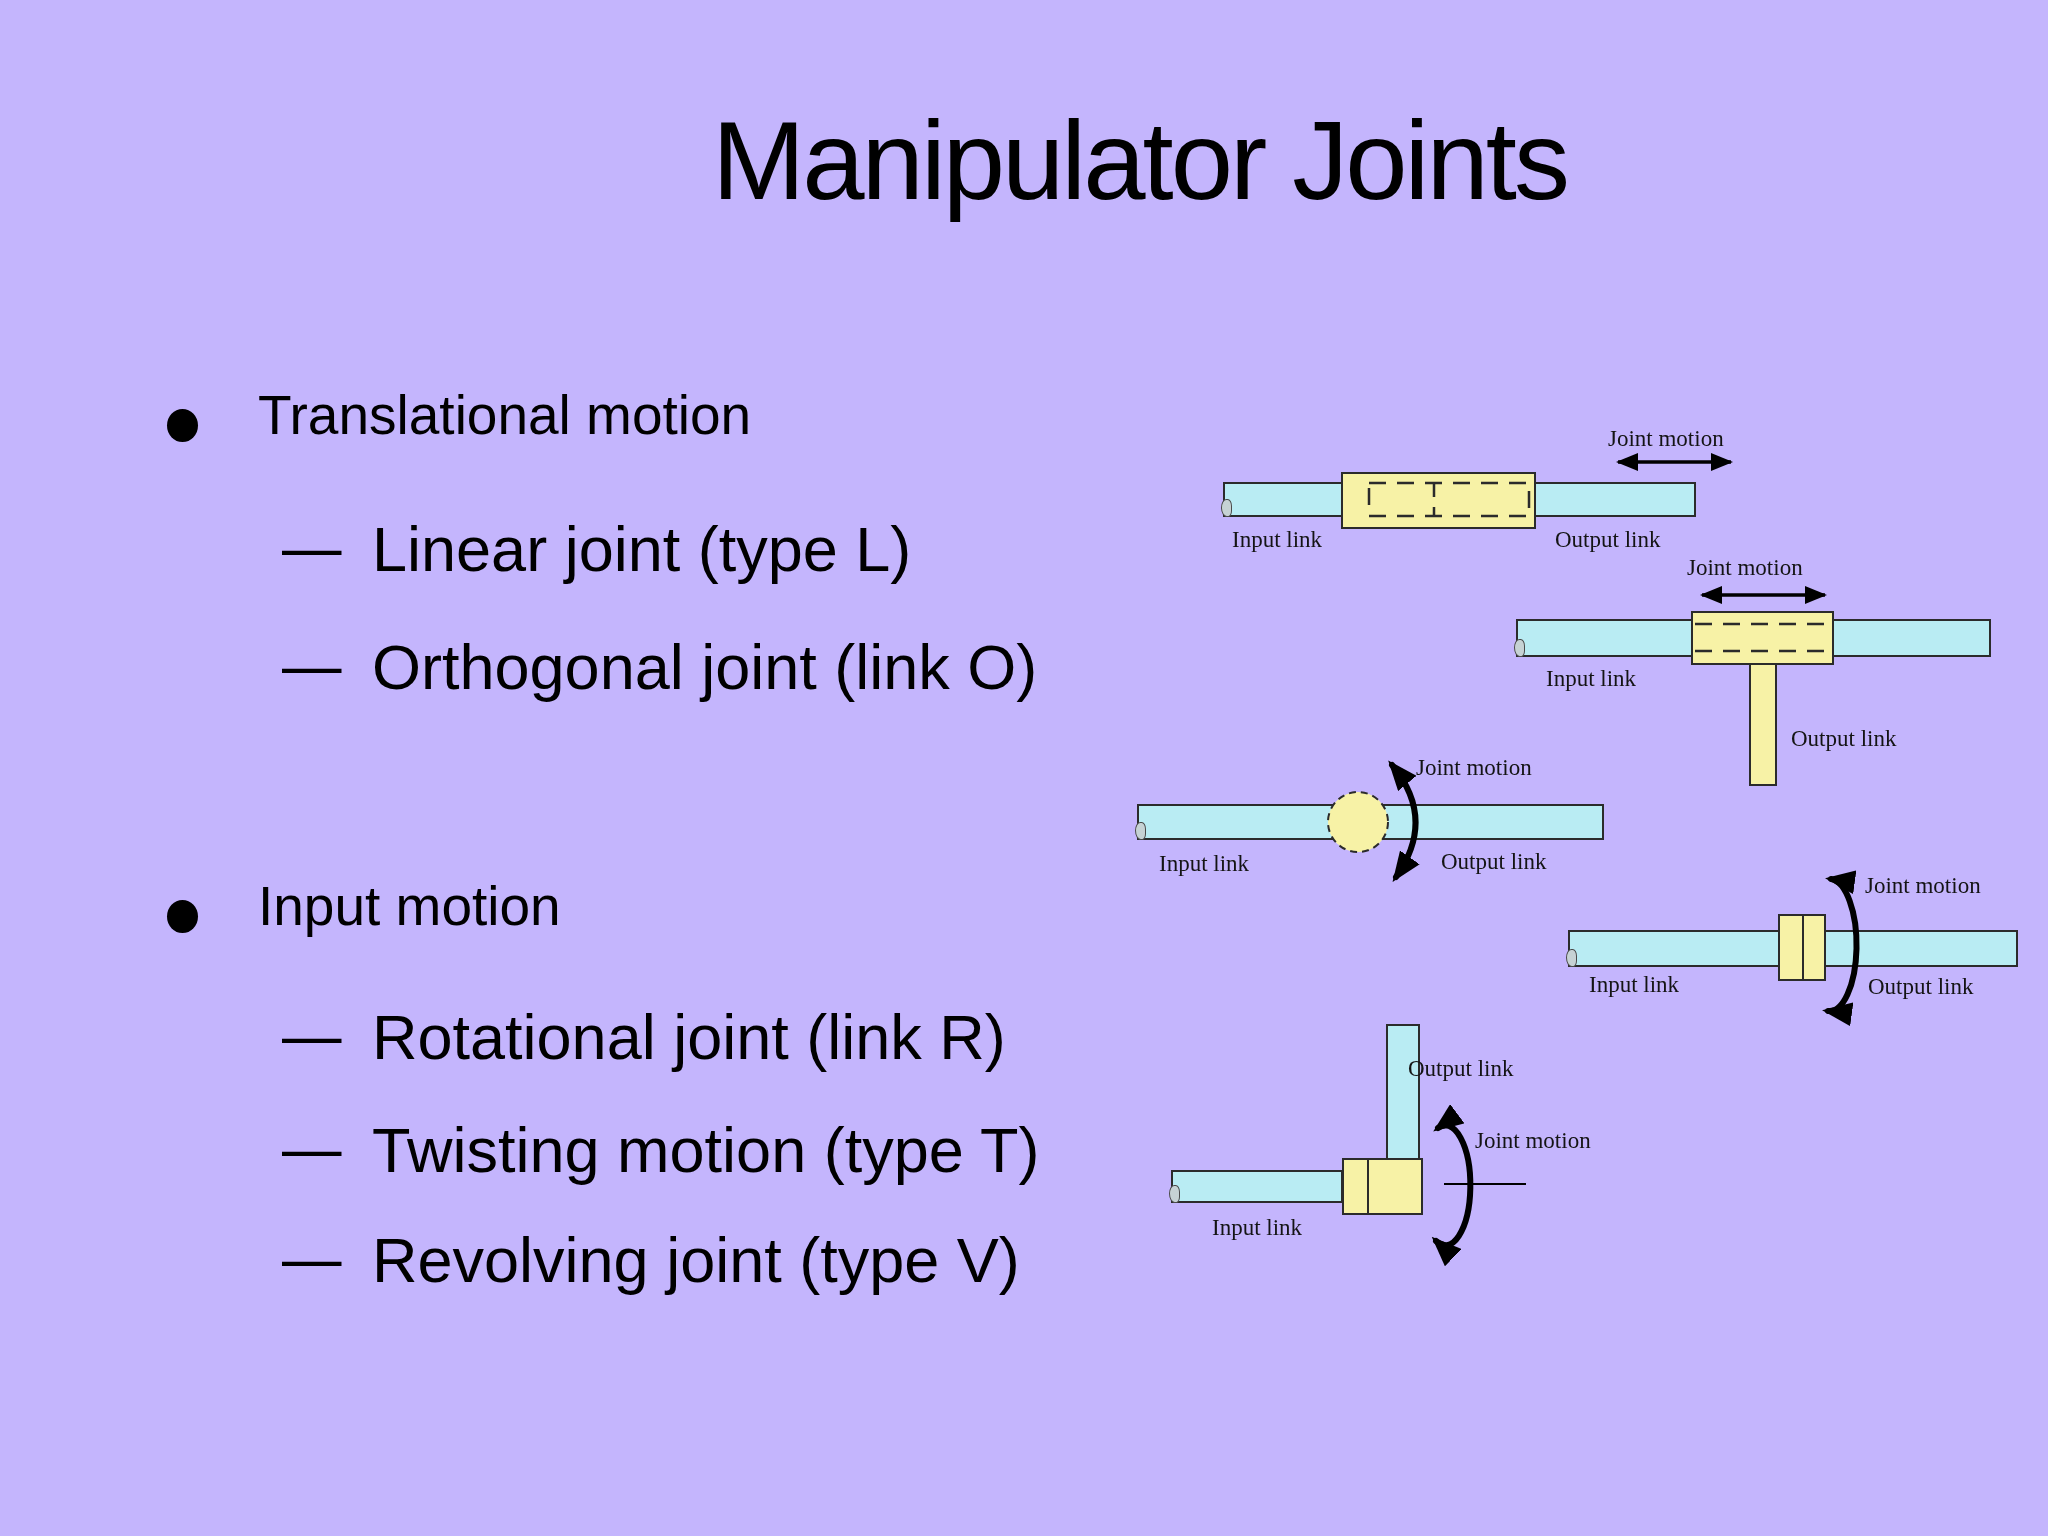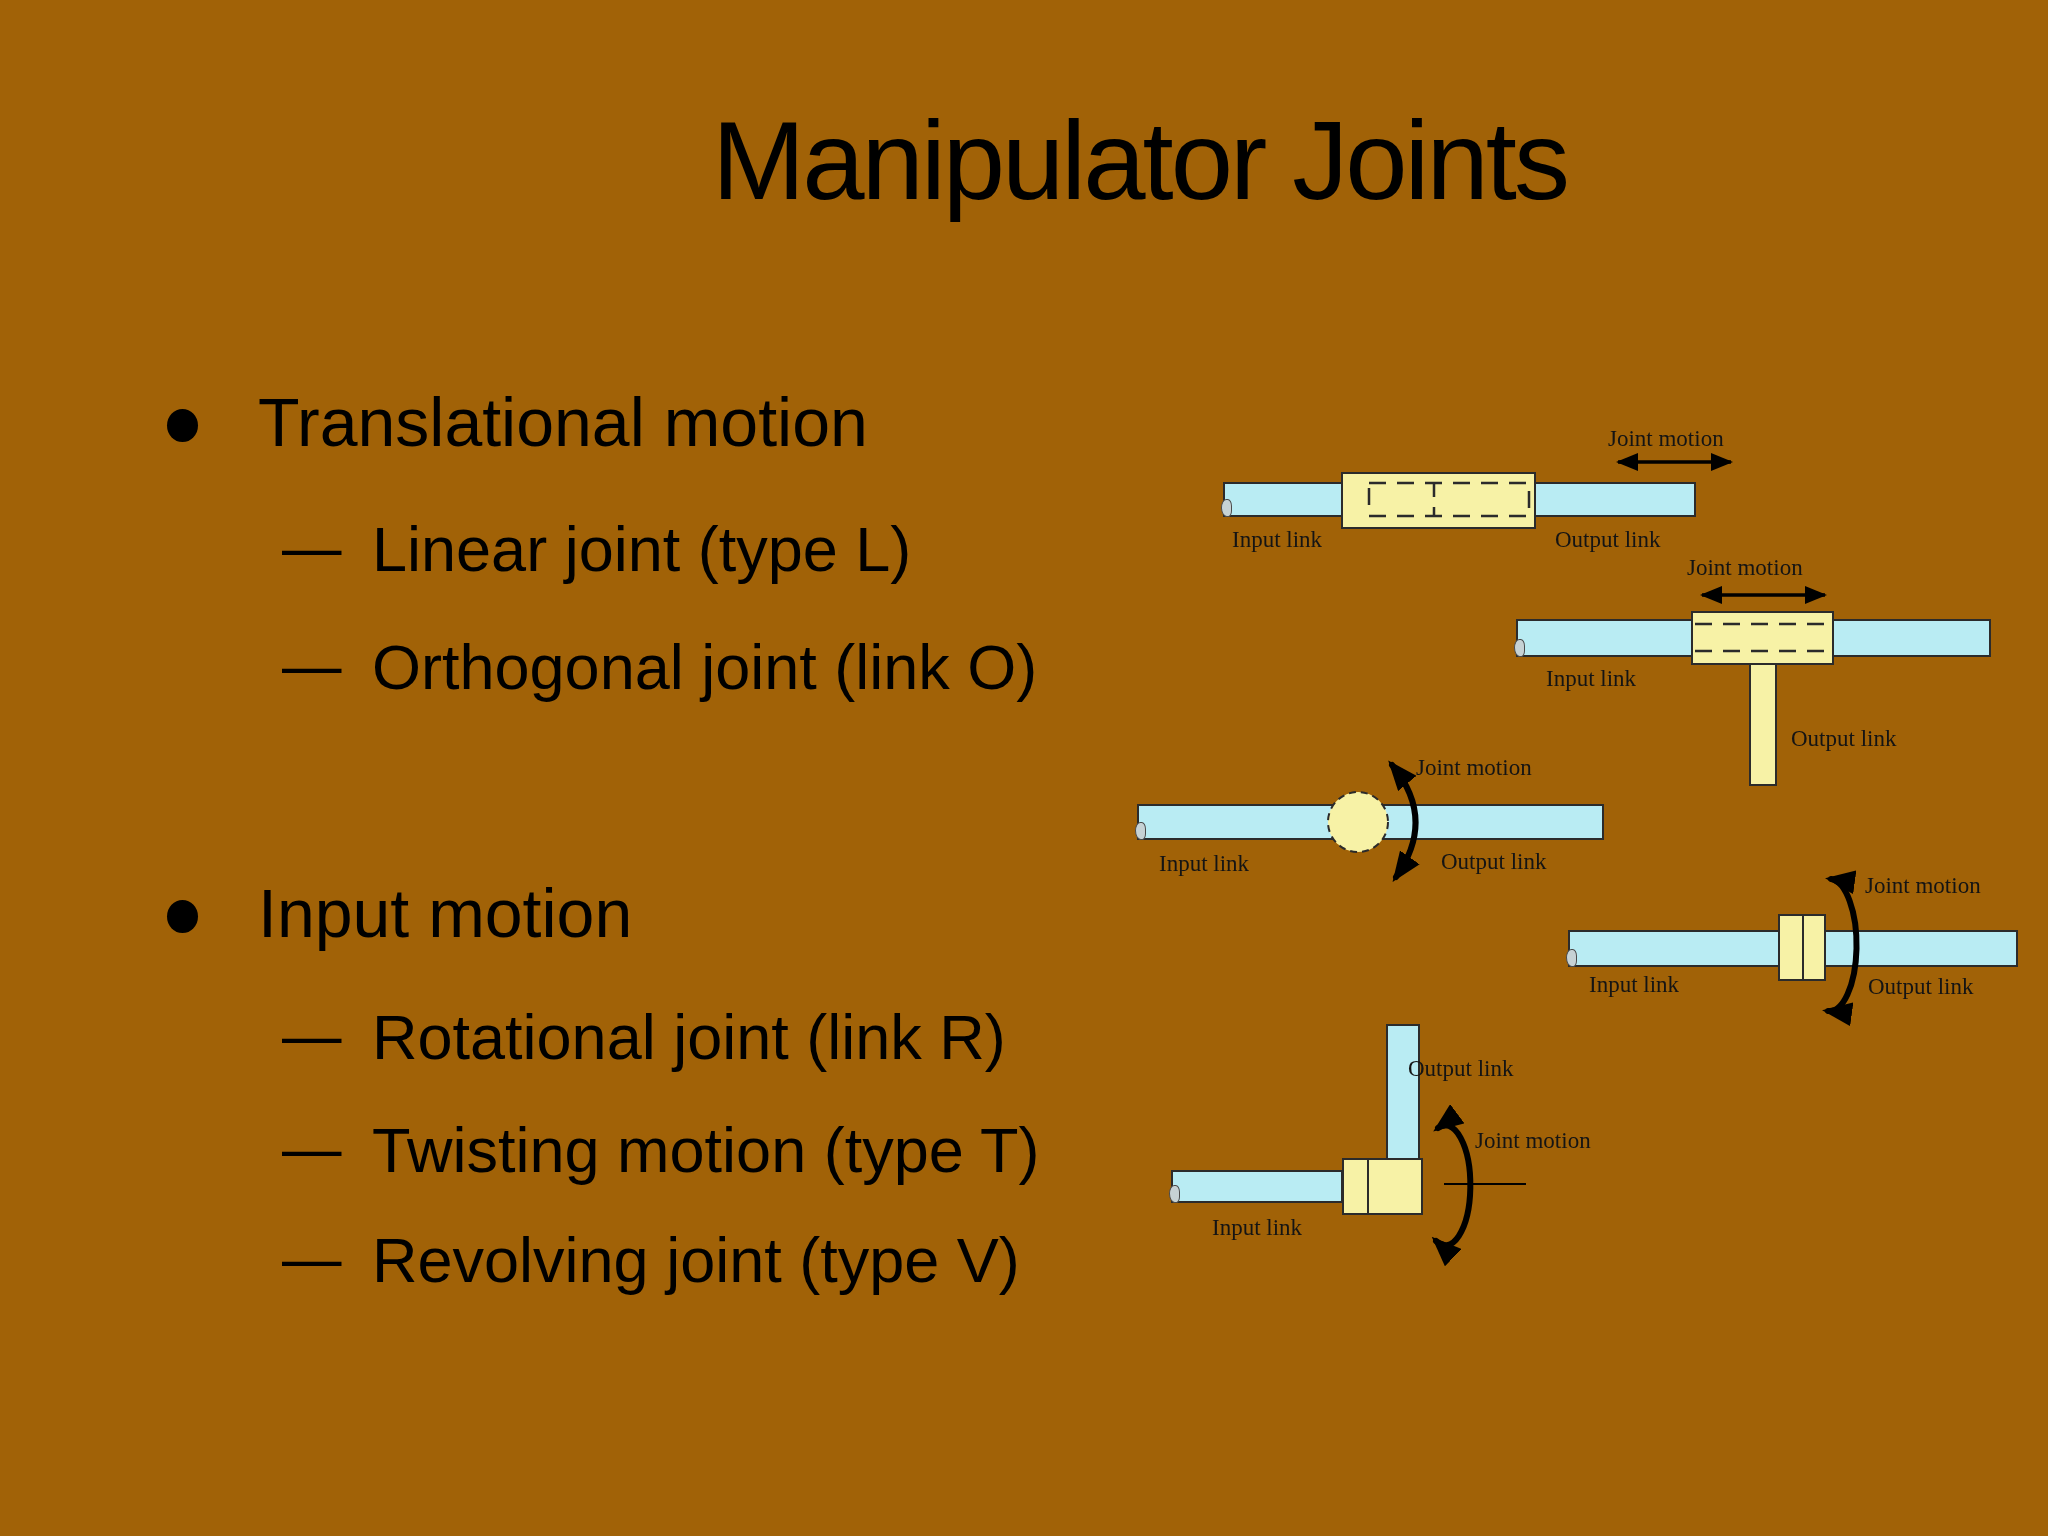--- a/index.html
+++ b/index.html
@@ -1,25 +1,25 @@
 <!DOCTYPE html>
 <html><head>
 <meta charset="utf-8">
 <style>
   html,body{margin:0;padding:0;background:#fff;}
-  #slide{position:relative;width:2048px;height:1536px;background:#a16207;overflow:hidden;
+  #slide{position:relative;width:2048px;height:1536px;background:#c4b5fd;overflow:hidden;
          font-family:"Liberation Sans",sans-serif;color:#000;}
 
   
   .title{position:absolute;left:712px;top:96px;font-size:112px;letter-spacing:-3px;
          font-weight:400;white-space:nowrap;}
 
   
   .bullet{position:absolute;white-space:nowrap;}
-  .bullet.l1{left:165px;font-size:68px;}
+  .bullet.l1{left:165px;font-size:55px;}
   .bullet.l2{left:282px;font-size:63px;}
   .bullet.l1 .txt{margin-left:93px;display:inline-block;}
   .bullet.l2 .txt{margin-left:90px;display:inline-block;}
   .dot{position:absolute;left:2px;top:26px;width:31px;height:33px;background:#000;border-radius:50%;}
   .dashm{position:absolute;left:0;top:-2px;transform:scaleX(1.7);transform-origin:left center;display:inline-block;}
 
   
   .diag{position:absolute;}
   .bar{position:absolute;background:#b9ecf3;border:2px solid #2b2b2b;box-sizing:border-box;z-index:1;}
   .block{position:absolute;background:#f7f2a6;border:2px solid #2b2b2b;box-sizing:border-box;z-index:2;}

